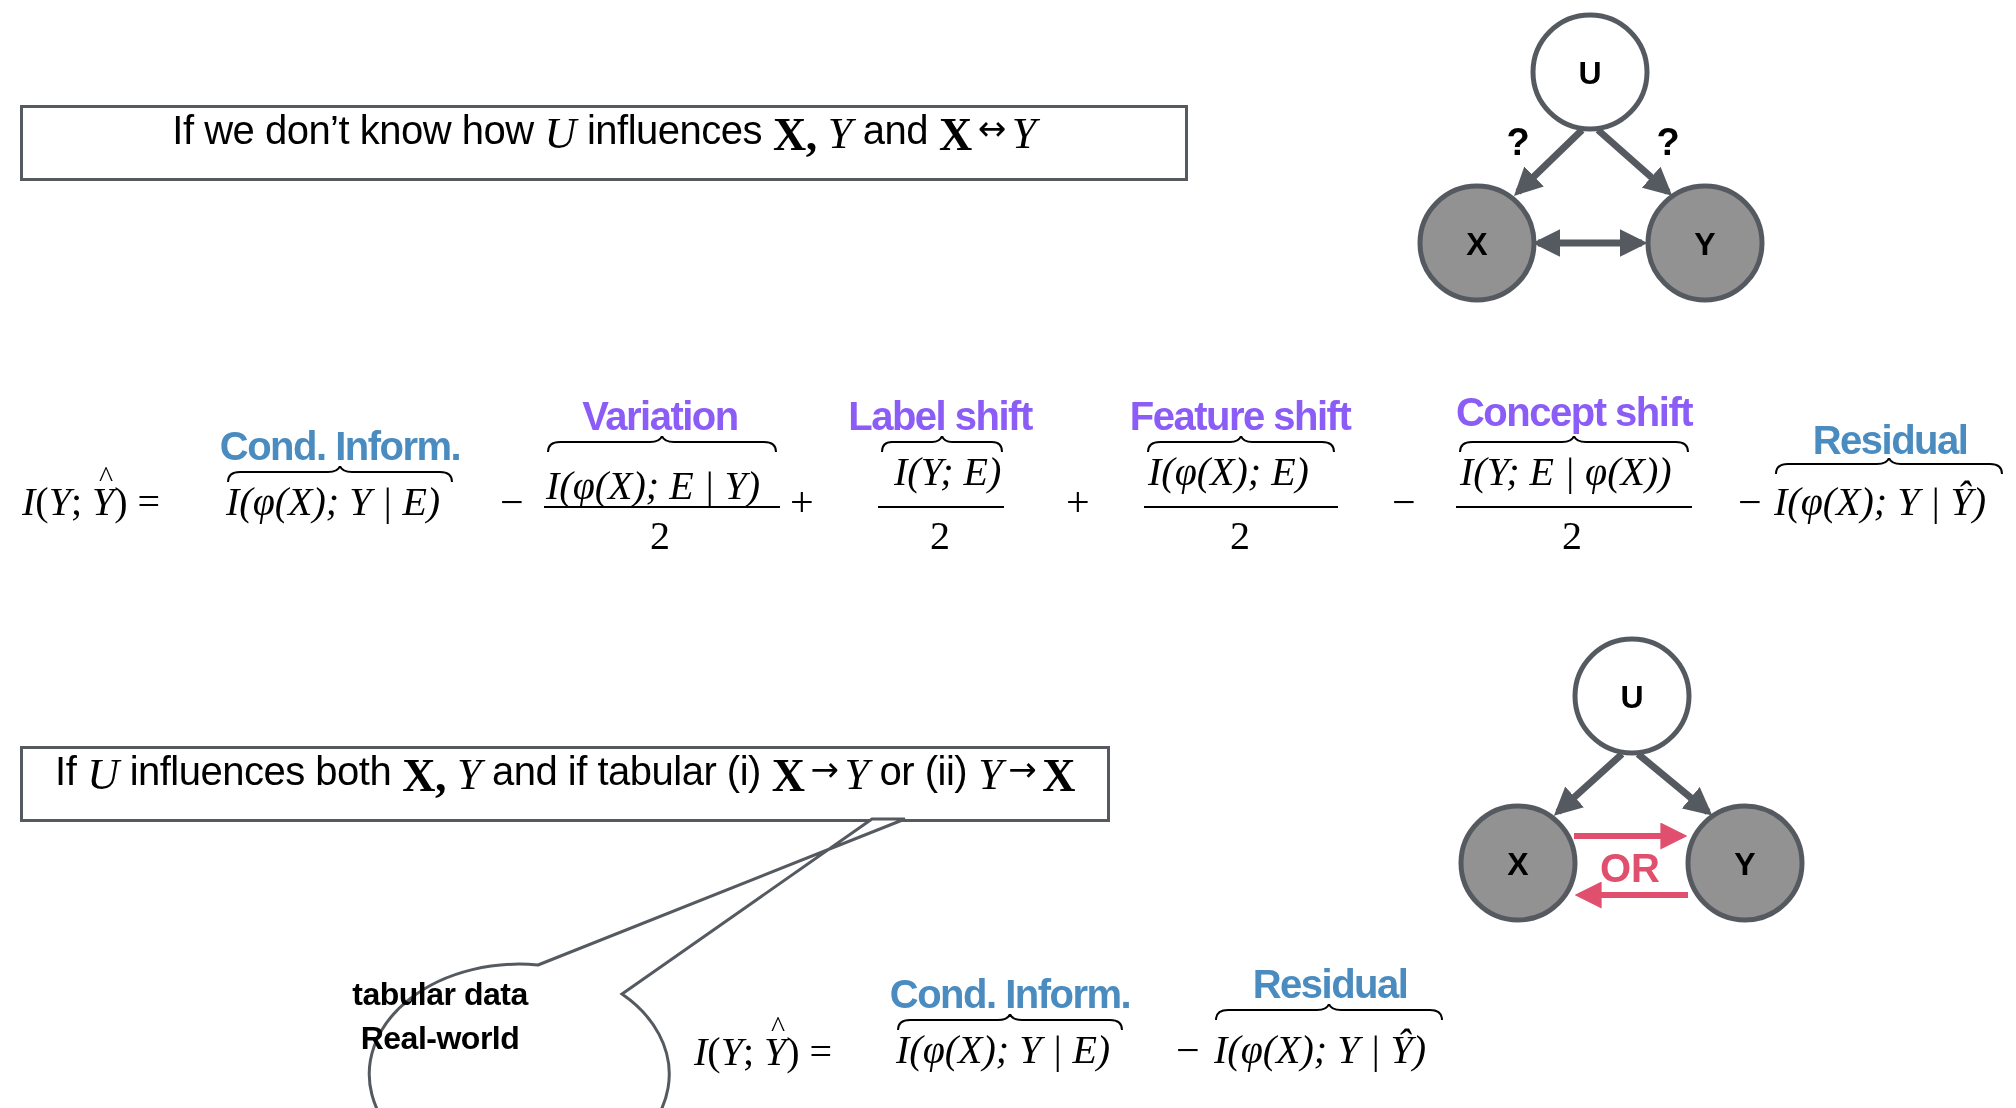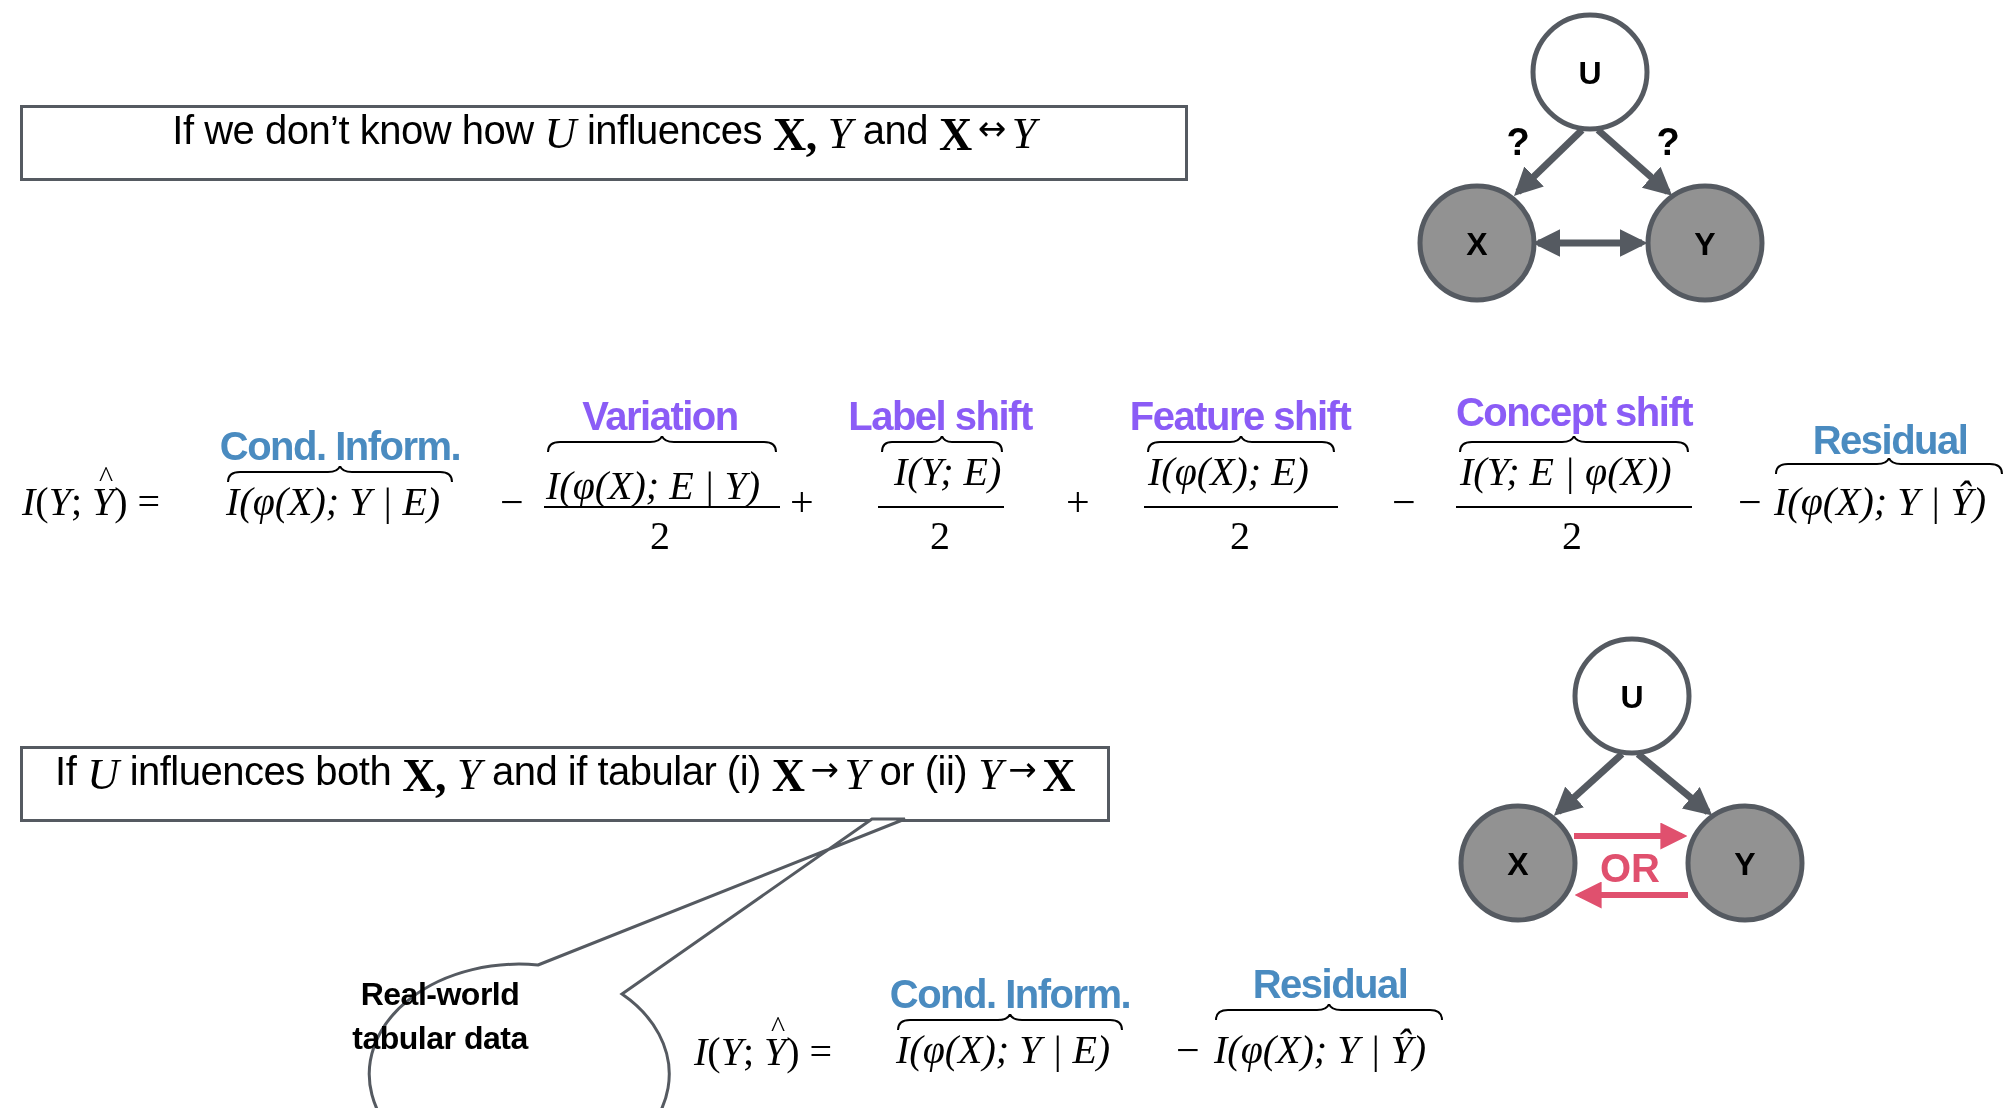--- a/index.html
+++ b/index.html
@@ -144,22 +144,22 @@
     <span class="sp"></span>
   <span class="it">Y</span>
   <span class="sym">→</span>
   <span class="bd">X</span>
 </div>
 
 <svg class="abs" style="left:250px; top:800px;" width="680" height="308" viewBox="0 0 680 308">
   <path d="M288,165 L655,19 L622,19 L372,194 A150,110 0 1,1 288,165 Z" fill="#fff" stroke="#555a61" stroke-width="3" stroke-linejoin="miter"></path>
 </svg>
 <div class="bubble-text" style="left:300px; top:972px; width:280px;">
+  <div>tabular data</div>
   <div>Real-world</div>
-  <div>tabular data</div>
 </div>
 
 <svg class="abs" style="left:1440px; top:630px;" width="400" height="320" viewBox="0 0 400 320">
   <defs>
     <marker id="ahG2" viewBox="0 0 10 10" refX="8" refY="5" markerWidth="4" markerHeight="4" orient="auto">
       <path d="M0,0 L10,5 L0,10 z" fill="#555a61"></path>
     </marker>
     <marker id="ahR" viewBox="0 0 10 10" refX="8" refY="5" markerWidth="4.5" markerHeight="4.5" orient="auto">
       <path d="M0,0 L10,5 L0,10 z" fill="#e0506e"></path>
     </marker>

